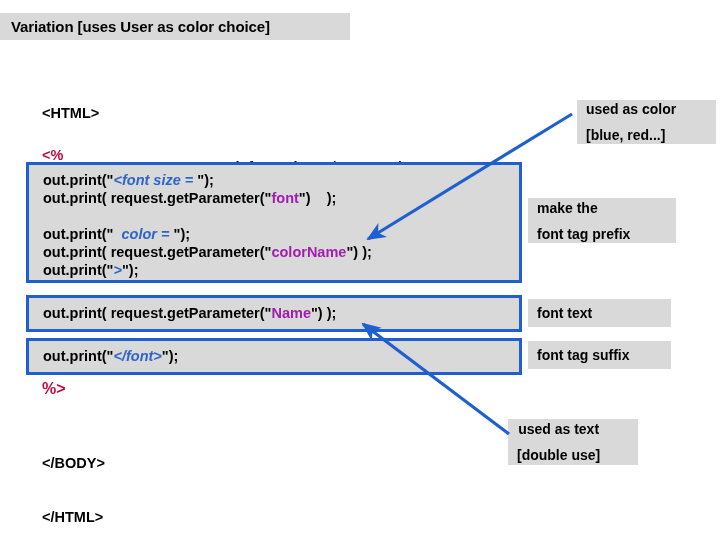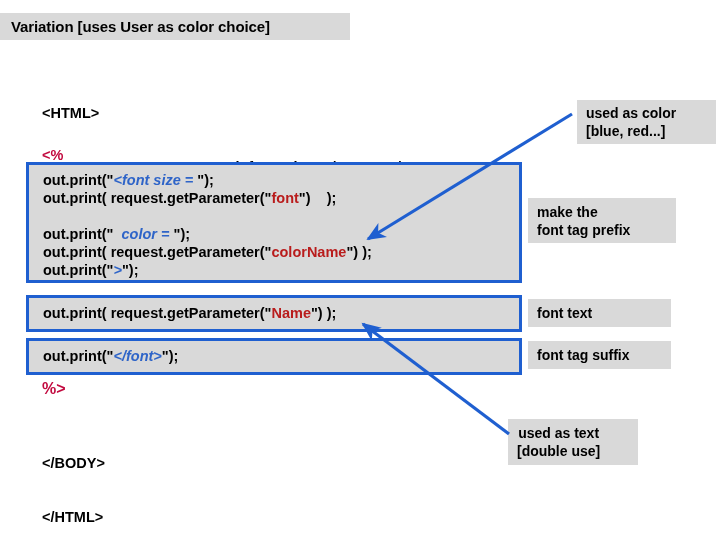--- a/index.html
+++ b/index.html
@@ -41,21 +41,21 @@
   
   .code {
     font-family: "Liberation Sans", sans-serif;
     font-size: 14.5px;
     font-weight: bold;
     color: #000000;
     white-space: pre;
     line-height: 18px;
   }
   .blue-lit  { color: #2e64c8; font-style: italic; }
-  .green-lit { color: #b91c1c; }
+  .green-lit { color: #a21caf; }
   .red-lit   { color: #c20a3f; }
 
   
   .html-head {
     position: absolute;
     left: 42px;
     top: 68px;
   }
 
   
@@ -94,21 +94,21 @@
     top: 418px;
   }
 
   
   .note {
     position: absolute;
     background: #d9d9d9;
     font-size: 14px;
     font-weight: bold;
     color: #000000;
-    line-height: 18px;
+    line-height: 26px;
     white-space: pre-line;
     box-sizing: border-box;
     display: flex;
     align-items: center;
   }
   .note span { display: block; padding: 5px 9px; }
 
   .note-color  { left: 577px; top: 100px; width: 139px; height: 44px; }
   .note-prefix { left: 528px; top: 198px; width: 148px; height: 45px; }
   .note-text   { left: 528px; top: 299px; width: 143px; height: 28px; }

